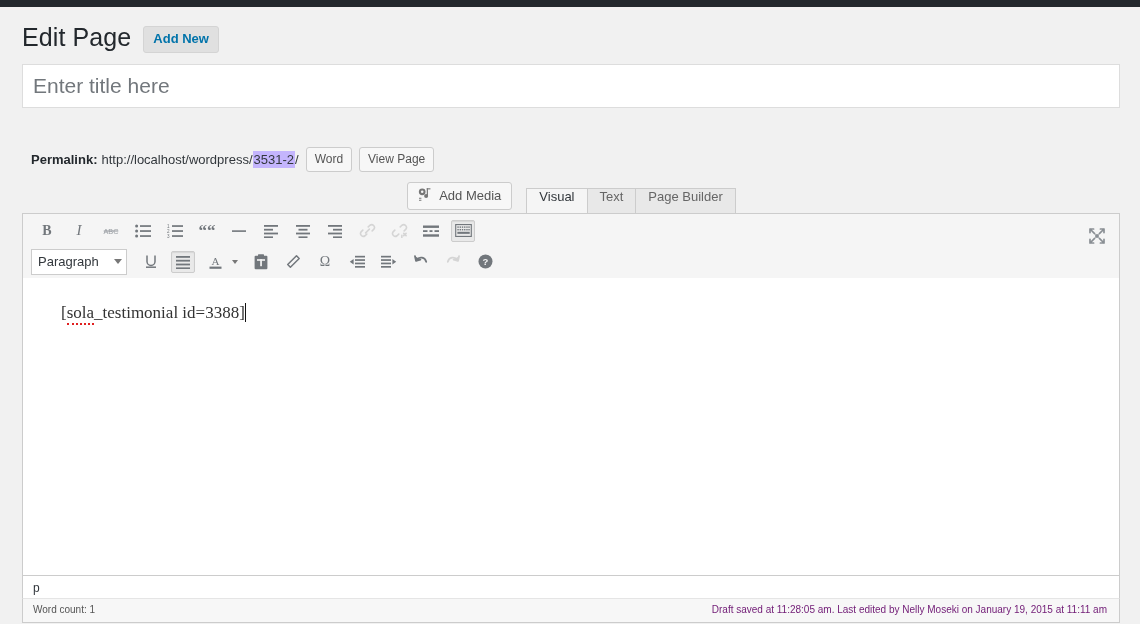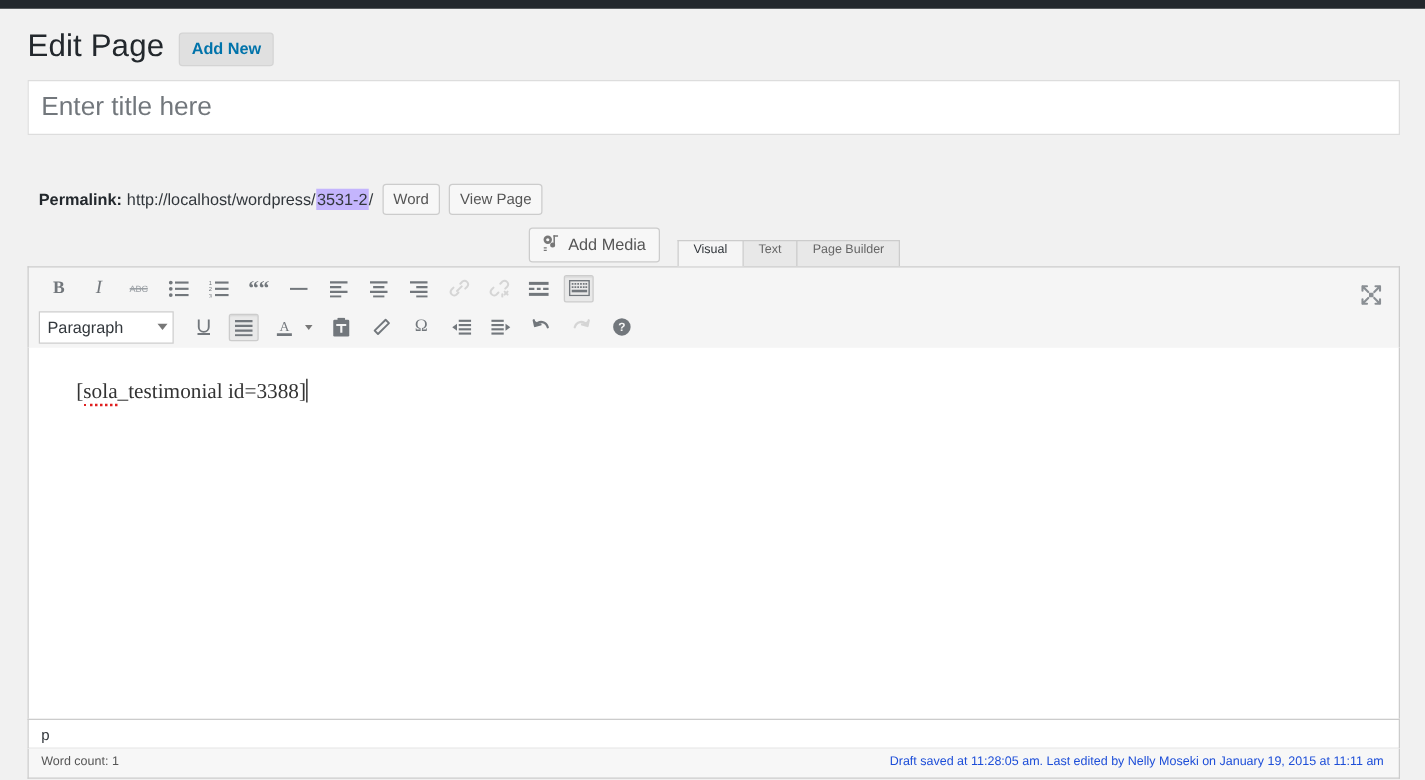--- a/index.html
+++ b/index.html
@@ -123,21 +123,21 @@
     color: #555;
     cursor: pointer;
     height: 28px;
     position: relative;
     top: -3px;
   }
   .media-icon { display:block; width: 16px; height: 16px; color:#777; }
 
   .tabs { display: flex; align-items: flex-end; }
   .tab {
-    font-size: 10px;
+    font-size: 13px;
     color: #666;
     background: #e8e8e8;
     border: 1px solid #ccc;
     border-bottom: none;
     padding: 0 12px 7px 12px;
     margin-left: 0;
     margin-right: -1px;
     cursor: pointer;
     line-height: 1.3;
     position: relative;
@@ -179,21 +179,21 @@
   .tbtn.active {
     background: #e9e9e9;
     border: 1px solid #ccc;
     box-shadow: inset 0 1px 1px rgba(0,0,0,.08);
   }
   .tbtn.disabled { color: #d5d5d5; cursor: default; }
   .tbtn svg { display: block; }
   .tbtn .glyph { font-size: 15px; line-height: 1; }
 
   .fmt-select {
-    width: 108px; height: 26px;
+    width: 96px; height: 26px;
     border: 1px solid #ccc;
     background: #fff;
     font-size: 13px;
     color: #32373c;
     padding: 2px 4px 2px 6px;
     margin-right: 8px;
     display: flex;
     align-items: center;
     justify-content: space-between;
     cursor: pointer;
@@ -256,21 +256,21 @@
     border-top: none;
     background: #f7f7f7;
     display: flex;
     align-items: center;
     justify-content: space-between;
     font-size: 10px;
     color: #555;
     padding: 5px 12px 6px 10px;
     height: 24px;
   }
-  .status-right { color: #1d4ed8; }
+  .status-right { color: #701a75; }
 </style>
 </head>
 <body>
 
 <div class="adminbar"></div>
 
 <div class="wrap">
 
   <div class="page-header">
     <h1 class="page-title">Edit Page</h1>

